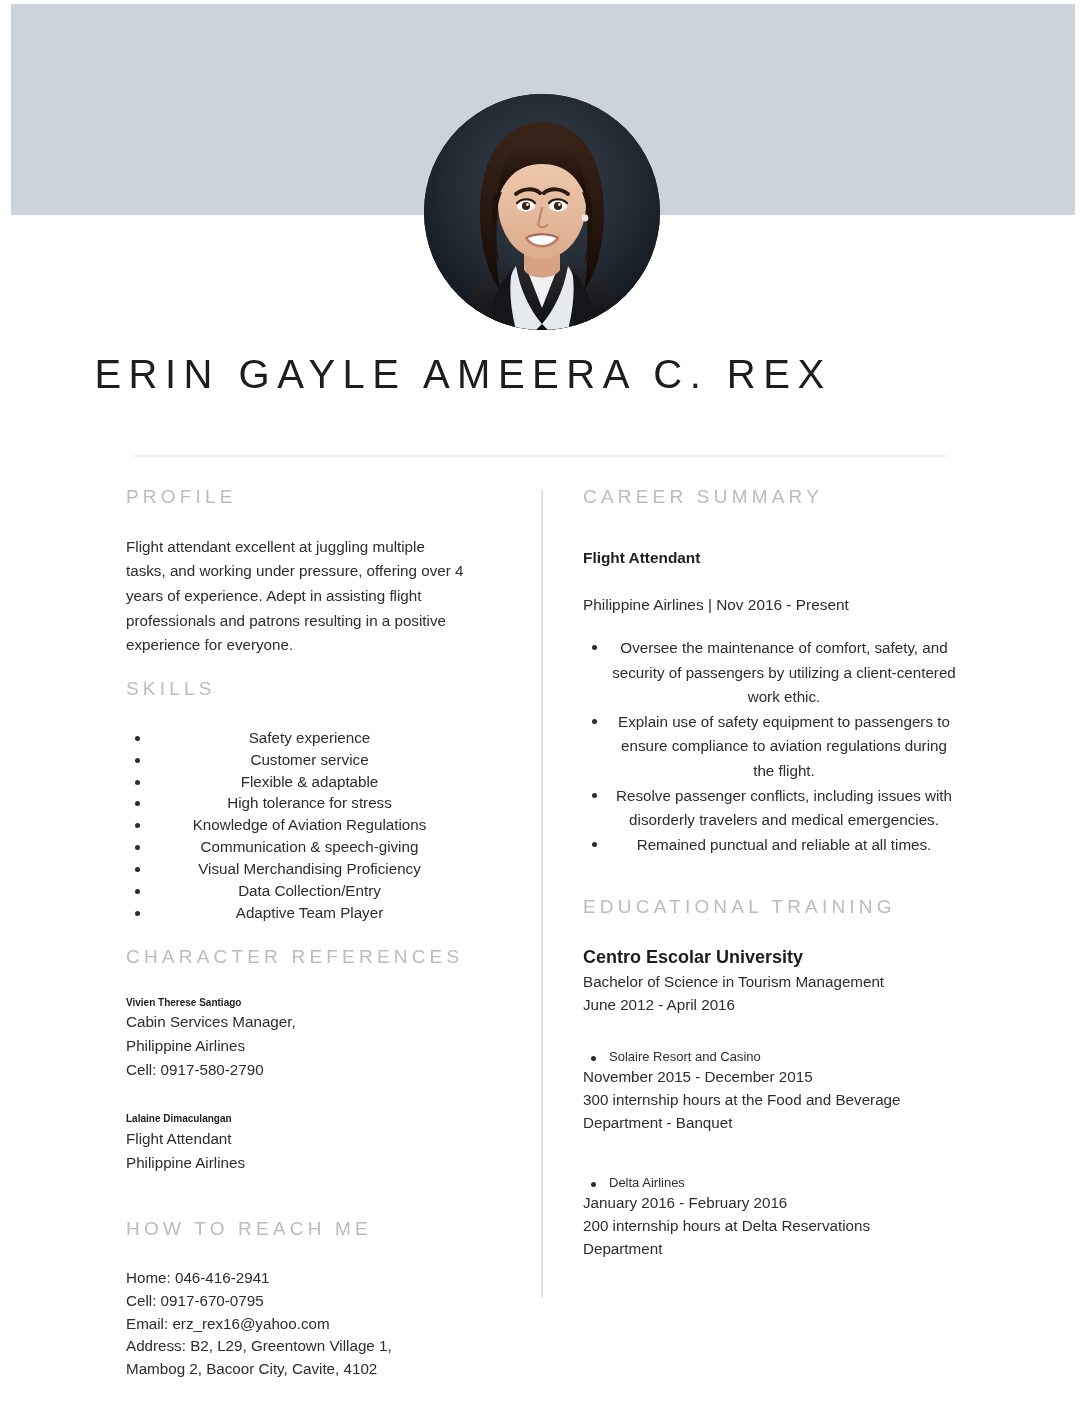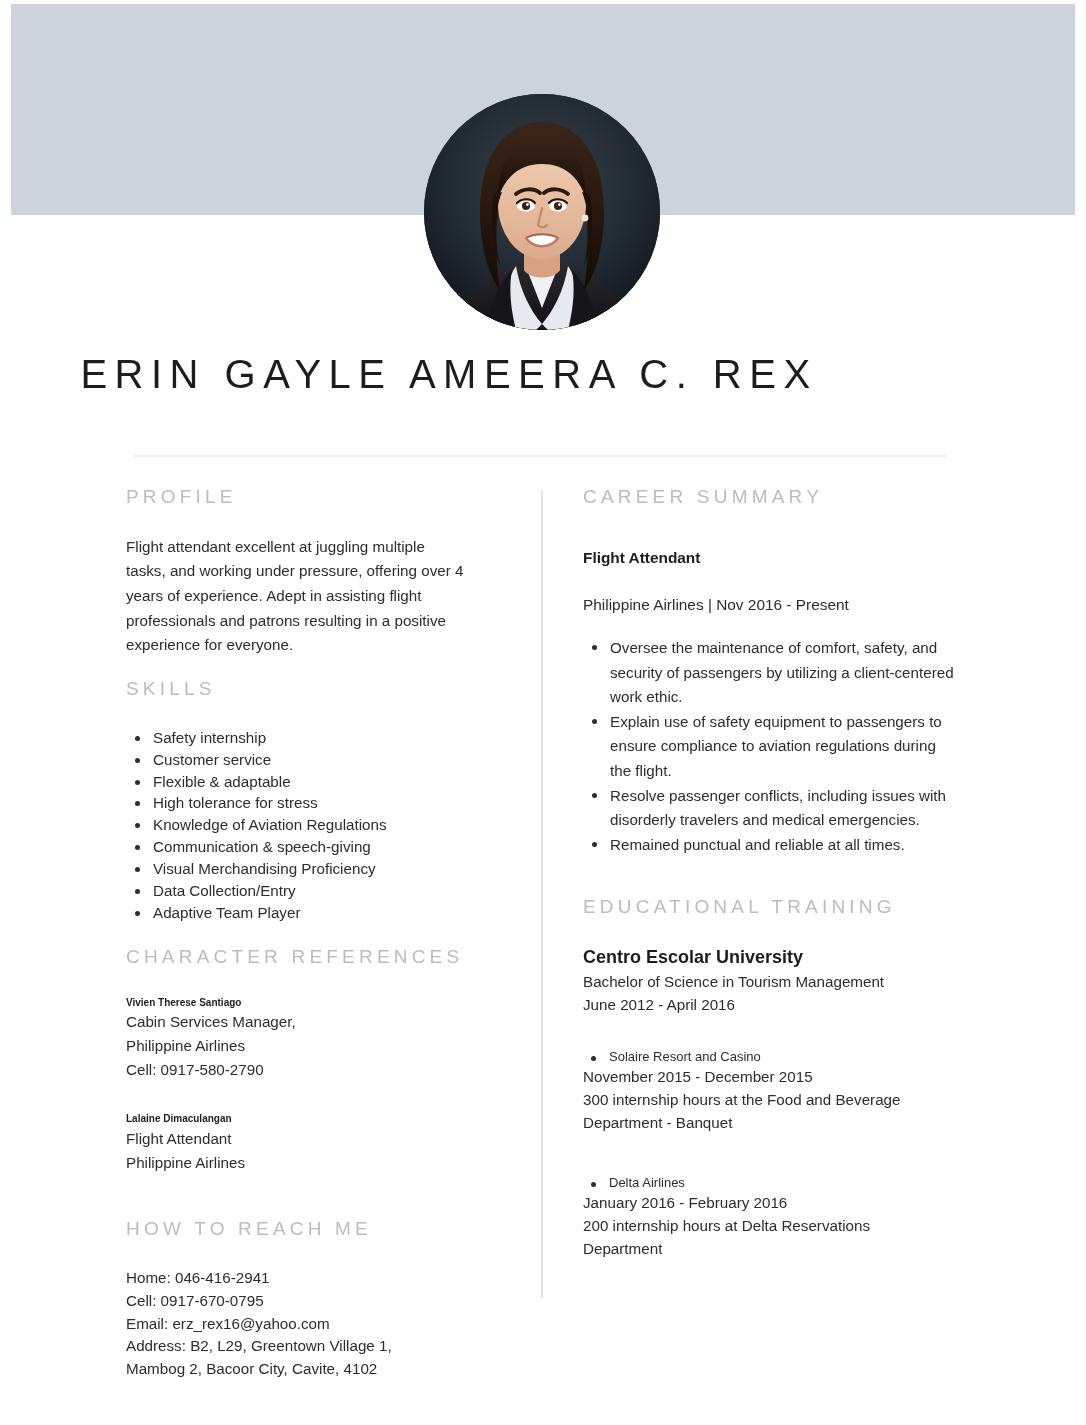--- a/index.html
+++ b/index.html
@@ -35,21 +35,21 @@
     height: 236px;
     border-radius: 50%;
     overflow: hidden;
     background: #1b1f24;
   }
   .photo-svg { display: block; width: 236px; height: 236px; }
 
   
   .name {
     position: absolute;
-    left: 2px;
+    left: 16px;
     top: 352px;
     width: 894px;
     text-align: center;
     font-size: 40px;
     font-weight: 400;
     letter-spacing: 7.5px;
     color: #1d1d1d;
     white-space: nowrap;
   }
 
@@ -105,20 +105,21 @@
     list-style: none;
     margin: 0;
     padding: 0;
   }
   ul.bullets li {
     position: relative;
     padding-left: 27px;
     font-size: 15.2px;
     line-height: 1.44;
     color: #2d2d2d;
+    text-align: center;
   }
   ul.bullets li::before {
     content: "";
     position: absolute;
     left: 9px;
     top: 9px;
     width: 5px;
     height: 5px;
     border-radius: 50%;
     background: #2d2d2d;
@@ -273,21 +274,21 @@
 <div class="col-left">
 
   <div class="sec-title">PROFILE</div>
   <div class="sp-26"></div>
   <p class="para">Flight attendant excellent at juggling multiple tasks, and working under pressure, offering over 4 years of experience. Adept in assisting flight professionals and patrons resulting in a positive experience for everyone.</p>
 
   <div class="sp-20"></div>
   <div class="sec-title">SKILLS</div>
   <div class="sp-26"></div>
   <ul class="bullets">
-    <li>Safety internship</li>
+    <li>Safety experience</li>
     <li>Customer service</li>
     <li>Flexible &amp; adaptable</li>
     <li>High tolerance for stress</li>
     <li>Knowledge of Aviation Regulations</li>
     <li>Communication &amp; speech-giving</li>
     <li>Visual Merchandising Proficiency</li>
     <li>Data Collection/Entry</li>
     <li>Adaptive Team Player</li>
   </ul>
 

